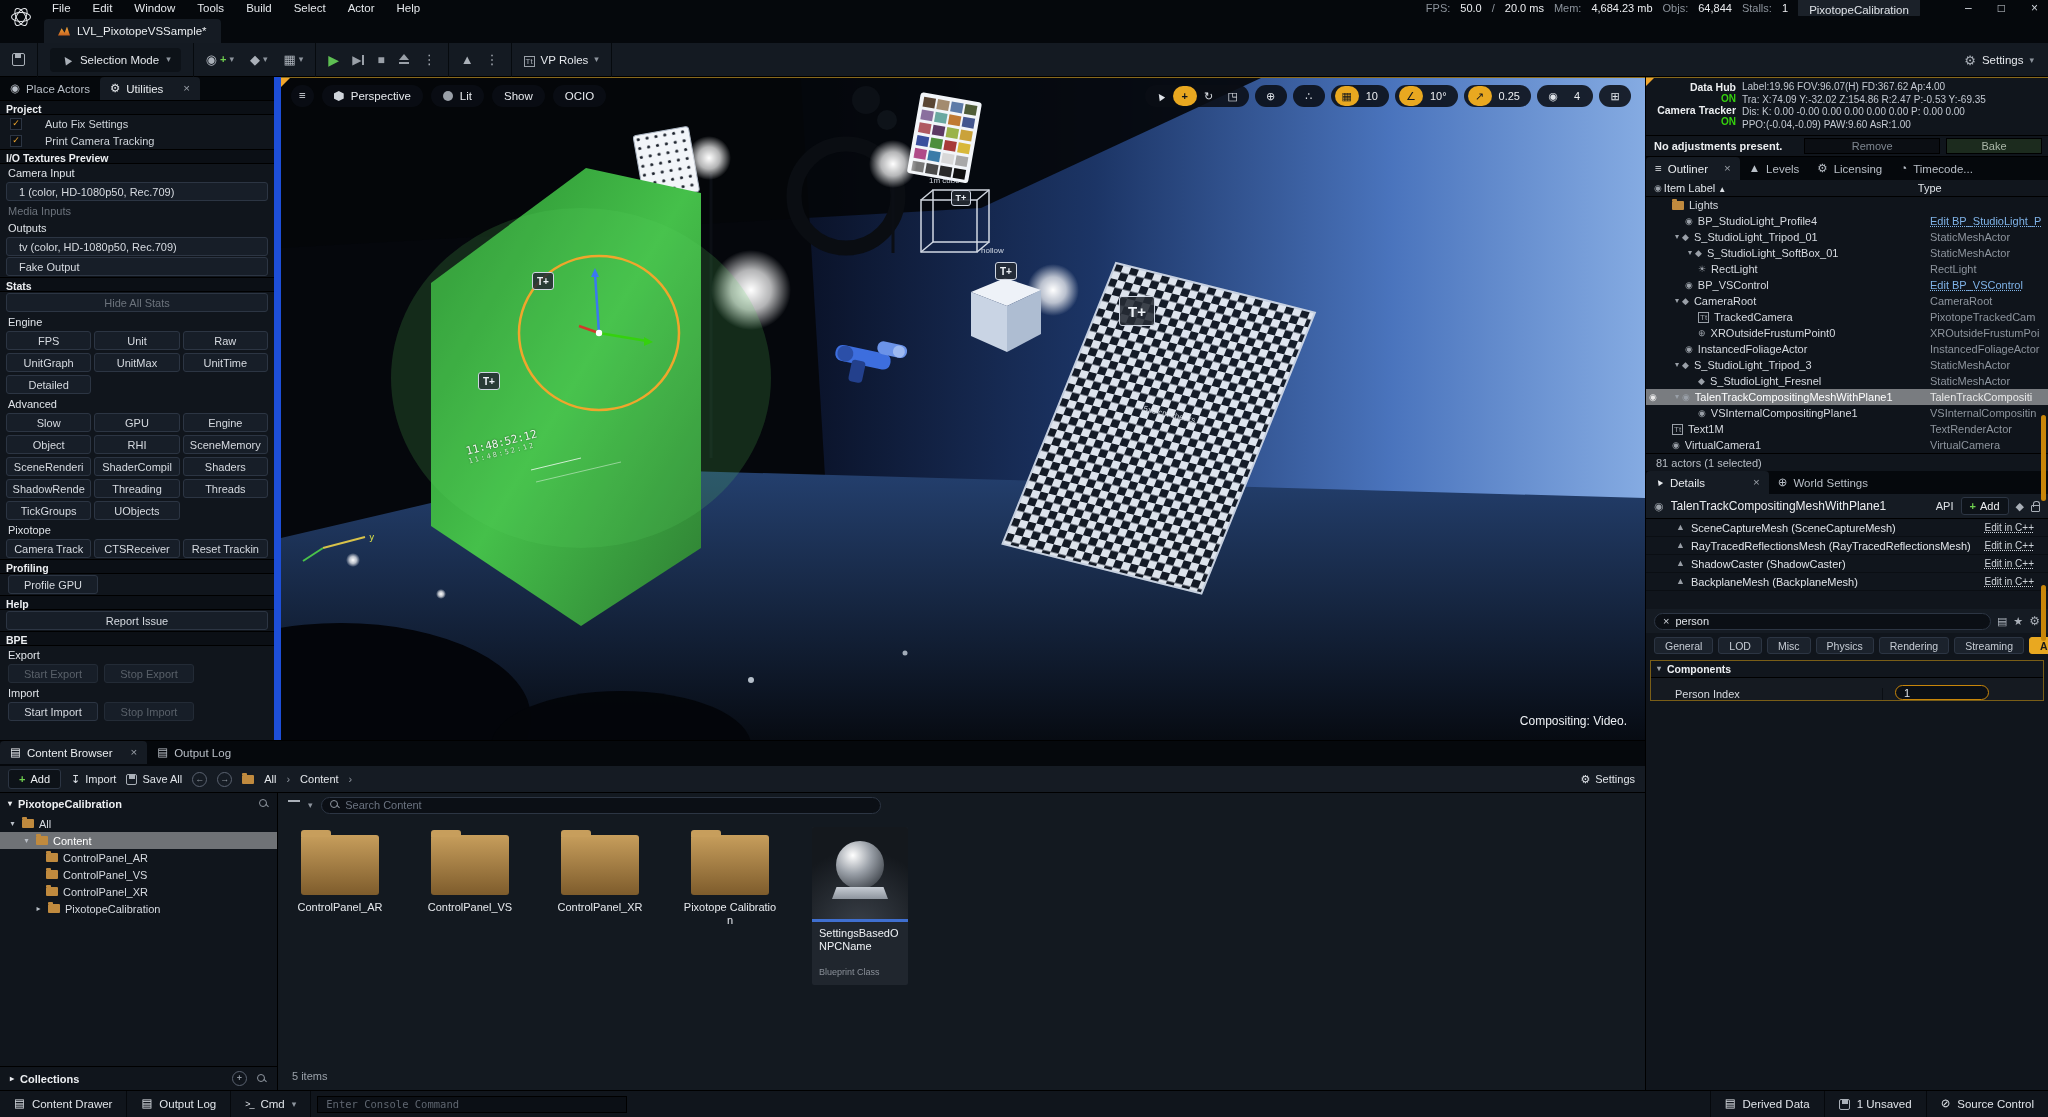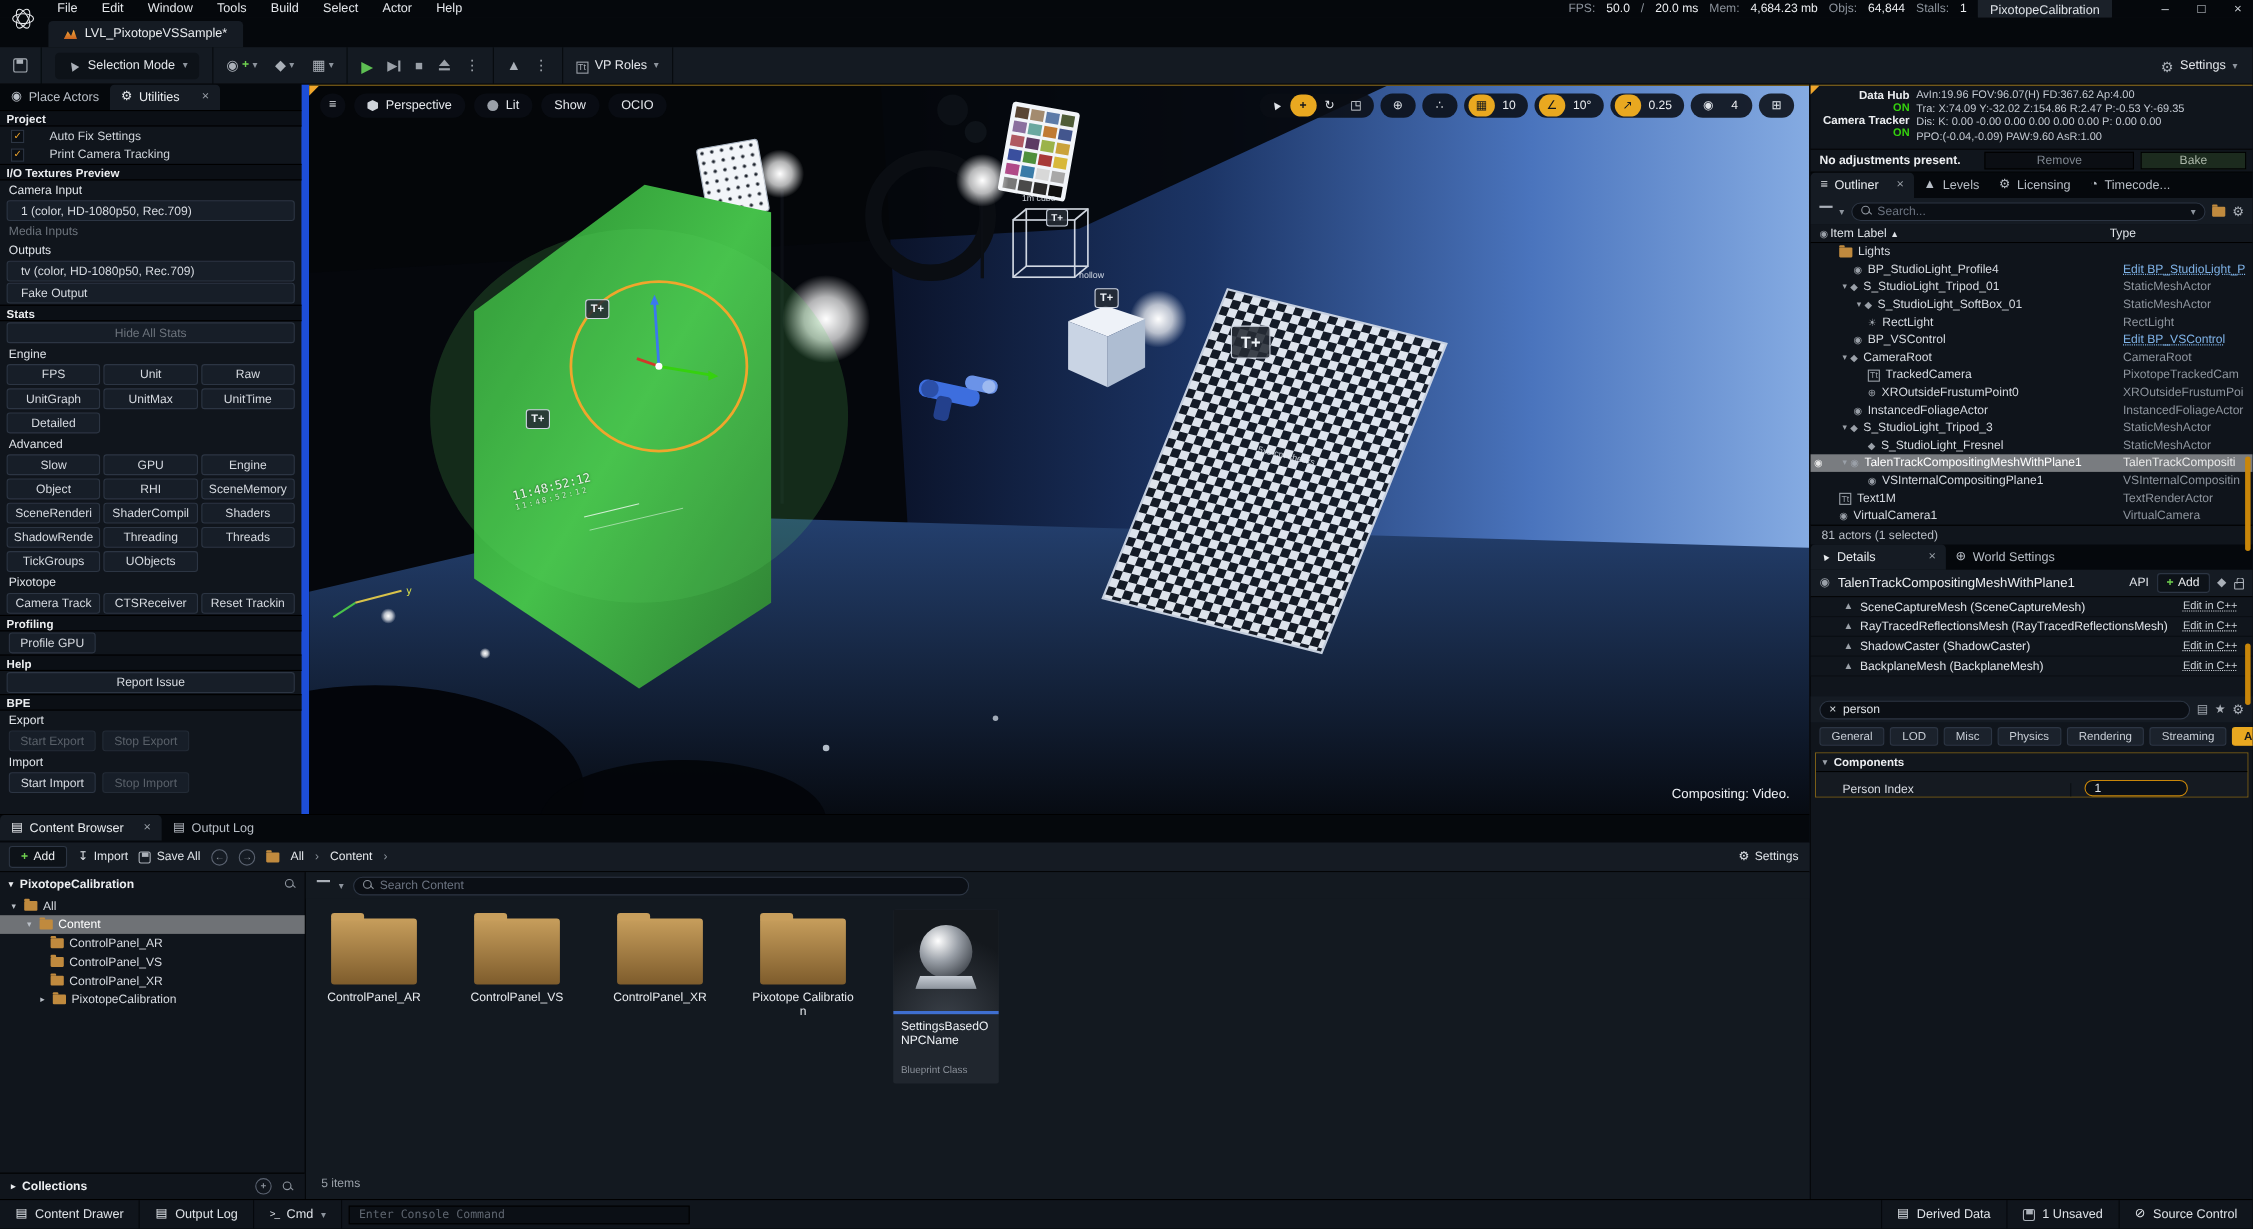--- a/index.html
+++ b/index.html
@@ -76,21 +76,21 @@
   .lbl-row.dim{color:#6c737c}
   .chk-row{height:17px;display:flex;align-items:center;gap:23px;padding:0 8px 0 10px}
   .chkbox{width:12px;height:12px;background:#0b0f15;border:1px solid #2c3543;display:flex;align-items:center;justify-content:center;color:#f0a62c;font-size:9px;flex:none}
   .btn{background:#171e28;border:1px solid #2c3543;border-radius:3px;color:#d6dae0;display:flex;align-items:center;justify-content:center;height:19px;font-size:11px;white-space:nowrap;overflow:hidden}
   .btn.left{justify-content:flex-start;padding-left:12px}
   .btn.dim{color:#6c737c}
   .btn.disabled{color:#596069;border-color:#232b36}
   .wfull{margin:1px 6px}
   .grid3{display:grid;grid-template-columns:repeat(3,1fr);gap:3px;padding:1px 6px}
   .btnrow2{display:flex;gap:6px;padding:1px 8px}
-  .btnrow2 .btn{width:79px}
+  .btnrow2 .btn{width:90px}
   
   .viewport{left:281px;top:77px;width:1364px;height:663px;background:#05070c;border-top:1px solid #8a6a1c;overflow:hidden}
   .vp-corner{position:absolute;left:0;top:0;width:0;height:0;border-top:9px solid #f0a62c;border-right:9px solid transparent;z-index:9}
   .vp-pills{position:absolute;left:10px;top:7px;gap:8px;z-index:8}
   .pill{background:rgba(10,14,20,.88);border-radius:11px;height:22px;padding:0 12px;gap:7px;color:#e6e9ed;font-size:11.5px}
   .pill .dot{width:10px;height:10px;border-radius:50%;background:#9aa0a8}
   .cube-ico{width:10px;height:10px;background:#cfd4da;clip-path:polygon(50% 0,100% 25%,100% 75%,50% 100%,0 75%,0 25%)}
   .vp-tools{position:absolute;right:14px;top:7px;gap:6px;z-index:8}
   .tpill{background:rgba(10,14,20,.88);border-radius:11px;height:22px;padding:0 4px;gap:0;overflow:hidden}
   .tseg{height:20px;min-width:24px;display:flex;align-items:center;justify-content:center;color:#dfe3e8;font-size:11px;padding:0 5px}
@@ -581,21 +581,21 @@
   <div class="right-panel abs">
     <div class="trk">
       <div class="trk-corner"></div>
       <div class="trk-left">
         <div class="nm">Data Hub</div>
         <div class="on">ON</div>
         <div class="nm">Camera Tracker</div>
         <div class="on">ON</div>
       </div>
       <div class="trk-lines">
-        <div>AvIn:19.96 FOV:96.07(H) FD:367.62 Ap:4.00</div>
+        <div>Label:19.96 FOV:96.07(H) FD:367.62 Ap:4.00</div>
         <div>Tra: X:74.09 Y:-32.02 Z:154.86 R:2.47 P:-0.53 Y:-69.35</div>
         <div>Dis: K: 0.00 -0.00 0.00 0.00 0.00 0.00 P: 0.00 0.00</div>
         <div>PPO:(-0.04,-0.09) PAW:9.60 AsR:1.00</div>
       </div>
     </div>
     <div class="adj">
       <span class="msg">No adjustments present.</span>
       <span class="rm">Remove</span>
       <span class="bk">Bake</span>
     </div>
@@ -610,31 +610,20 @@
           <span>Levels</span>
         </div>
       <div class="rp-tab flex">
           <span class="ic i-gear"></span>
           <span>Licensing</span>
         </div>
       <div class="rp-tab flex">
           <span class="ic i-clock"></span>
           <span>Timecode...</span>
         </div>
-    </div>
-    <div class="srch-row">
-      <span class="ic i-funnel"></span>
-      <span class="ic i-caret" style="color:#8d949d;font-size:9px"></span>
-      <div class="srch">
-        <span class="i-search"></span>
-        <input readonly="" placeholder="Search..." style="">
-        <span class="ic i-caret" style="color:#8d949d;font-size:9px"></span>
-      </div>
-      <span class="i-folder"></span>
-      <span class="ic i-gear" style="color:#aab0b8;font-size:12px"></span>
     </div>
     <div class="ol-head">
       <span class="ic i-eye" style="font-size:9px;color:#9aa0a8"></span>
       <span class="c1"><span>Item Label</span> <span style="font-size:8px">▲</span></span>
       <span>Type</span>
     </div>
     <div class="ol-rows">
       <div class="ol-row ind1">
           <span class="ri i-folder"></span>
           <span class="lab">Lights</span>

